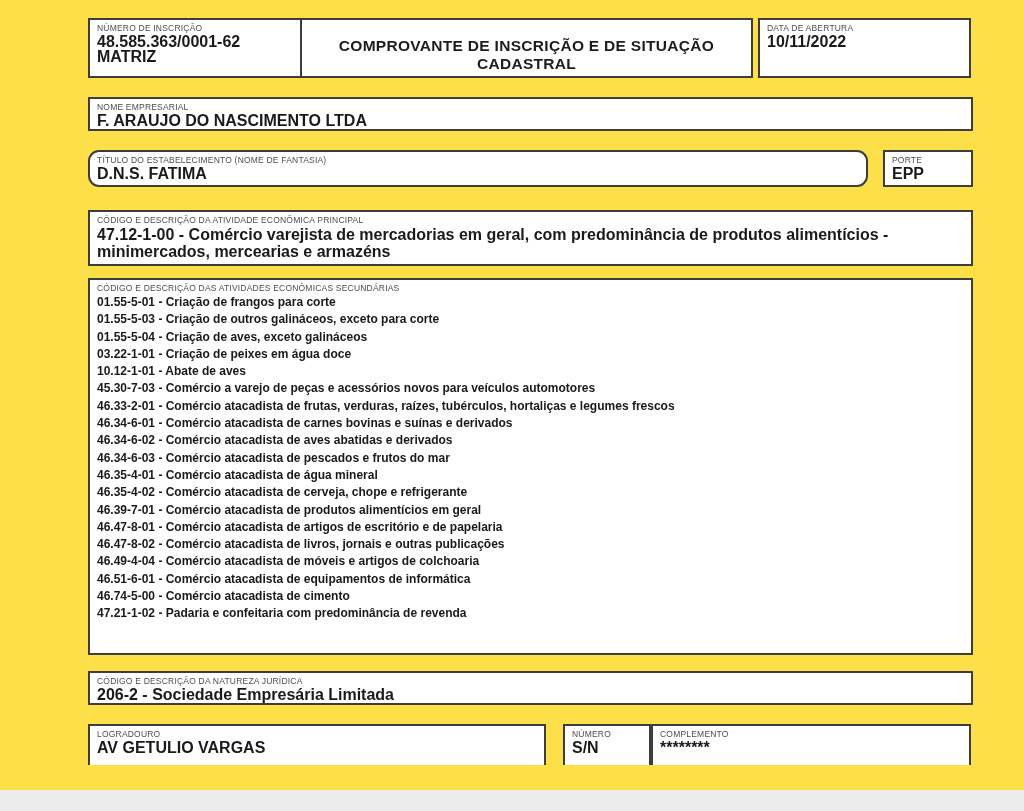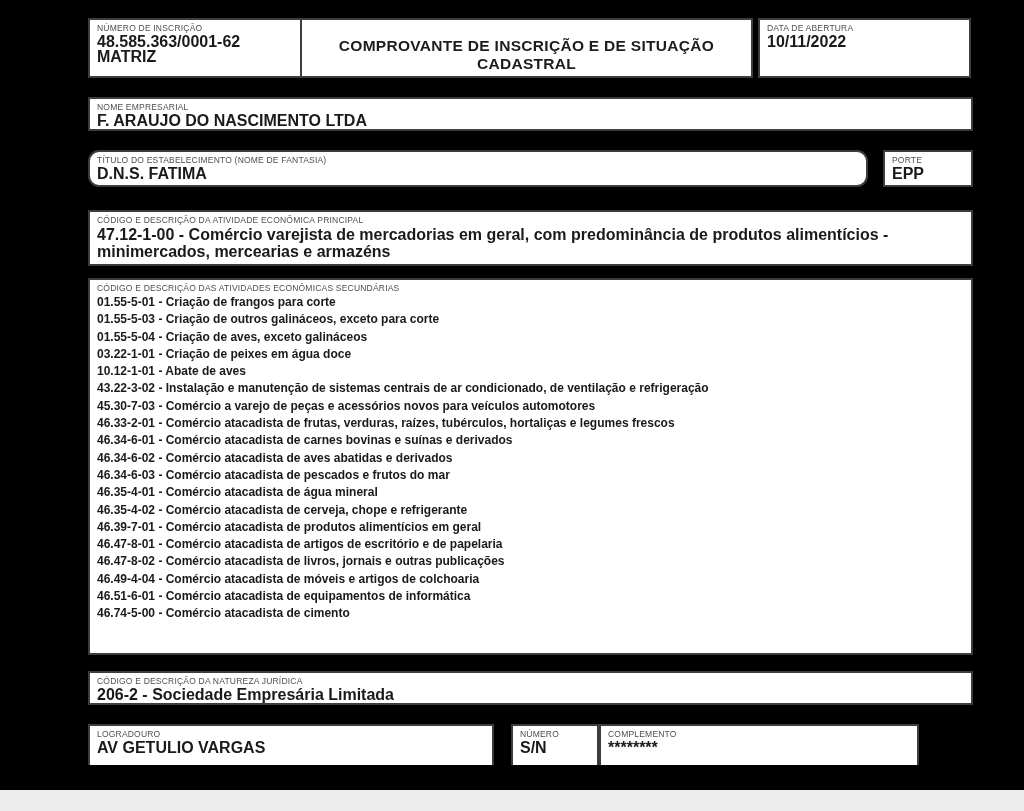--- a/index.html
+++ b/index.html
@@ -3,21 +3,21 @@
 <meta charset="utf-8">
 <style>
   * { margin:0; padding:0; box-sizing:border-box; }
   html,body { background:#ffffff; }
   body {
     width:1024px; height:811px;
     font-family:"Liberation Sans", sans-serif;
     position:relative;
     overflow:hidden;
   }
-  .page { position:absolute; left:0; top:0; width:1024px; height:811px; background:#000000; }
+  .page { position:absolute; left:0; top:0; width:1024px; height:811px; background:#fde047; }
   .content { position:absolute; left:88px; top:18px; width:885px; }
 
   .box {
     border:2px solid #3d3d3d;
     background:#ffffff;
     padding:3px 7px;
   }
   .label {
     font-size:8.5px;
     line-height:11px;
@@ -58,21 +58,21 @@
 
   .box-principal { width:885px; min-height:56px; margin-top:23px; }
   .box-secundarias { width:885px; min-height:377px; margin-top:12px; padding-bottom:24px; }
   .list-line {
     font-size:12px; line-height:17.3px; font-weight:bold; color:#1a1a1a;
   }
   .box-natureza { width:885px; height:34px; margin-top:16px; }
 
   .row-endereco { margin-top:19px; }
   .box-cut { border-bottom:none; height:41px; }
-  .box-logradouro { width:406px; }
+  .box-logradouro { width:458px; }
   .box-numero { width:88px; margin-left:17px; }
   .box-complemento { width:320px; }
 
   .bottom-strip {
     position:absolute; left:0; bottom:0; width:1024px; height:21px;
     background:#ececec;
   }
 </style>
 </head>
 <body>
@@ -120,34 +120,34 @@
     </div>
 
     <div class="box box-secundarias">
       <div class="label">CÓDIGO E DESCRIÇÃO DAS ATIVIDADES ECONÔMICAS SECUNDÁRIAS</div>
       <div>
           <div class="list-line">01.55-5-01 - Criação de frangos para corte</div>
           <div class="list-line">01.55-5-03 - Criação de outros galináceos, exceto para corte</div>
           <div class="list-line">01.55-5-04 - Criação de aves, exceto galináceos</div>
           <div class="list-line">03.22-1-01 - Criação de peixes em água doce</div>
           <div class="list-line">10.12-1-01 - Abate de aves</div>
-          <div class="list-line">43.22-3-02 - Instalação e manutenção de sistemas centrais de ar condicionado, de ventilação e refrigeração</div>
           <div class="list-line">45.30-7-03 - Comércio a varejo de peças e acessórios novos para veículos automotores</div>
           <div class="list-line">46.33-2-01 - Comércio atacadista de frutas, verduras, raízes, tubérculos, hortaliças e legumes frescos</div>
           <div class="list-line">46.34-6-01 - Comércio atacadista de carnes bovinas e suínas e derivados</div>
           <div class="list-line">46.34-6-02 - Comércio atacadista de aves abatidas e derivados</div>
           <div class="list-line">46.34-6-03 - Comércio atacadista de pescados e frutos do mar</div>
           <div class="list-line">46.35-4-01 - Comércio atacadista de água mineral</div>
           <div class="list-line">46.35-4-02 - Comércio atacadista de cerveja, chope e refrigerante</div>
           <div class="list-line">46.39-7-01 - Comércio atacadista de produtos alimentícios em geral</div>
           <div class="list-line">46.47-8-01 - Comércio atacadista de artigos de escritório e de papelaria</div>
           <div class="list-line">46.47-8-02 - Comércio atacadista de livros, jornais e outras publicações</div>
           <div class="list-line">46.49-4-04 - Comércio atacadista de móveis e artigos de colchoaria</div>
           <div class="list-line">46.51-6-01 - Comércio atacadista de equipamentos de informática</div>
           <div class="list-line">46.74-5-00 - Comércio atacadista de cimento</div>
+          <div class="list-line">47.21-1-02 - Padaria e confeitaria com predominância de revenda</div>
         </div>
     </div>
 
     <div class="box box-natureza">
       <div class="label">CÓDIGO E DESCRIÇÃO DA NATUREZA JURÍDICA</div>
       <div class="value">206-2 - Sociedade Empresária Limitada</div>
     </div>
 
     <div class="row row-endereco">
       <div class="box box-cut box-logradouro">

